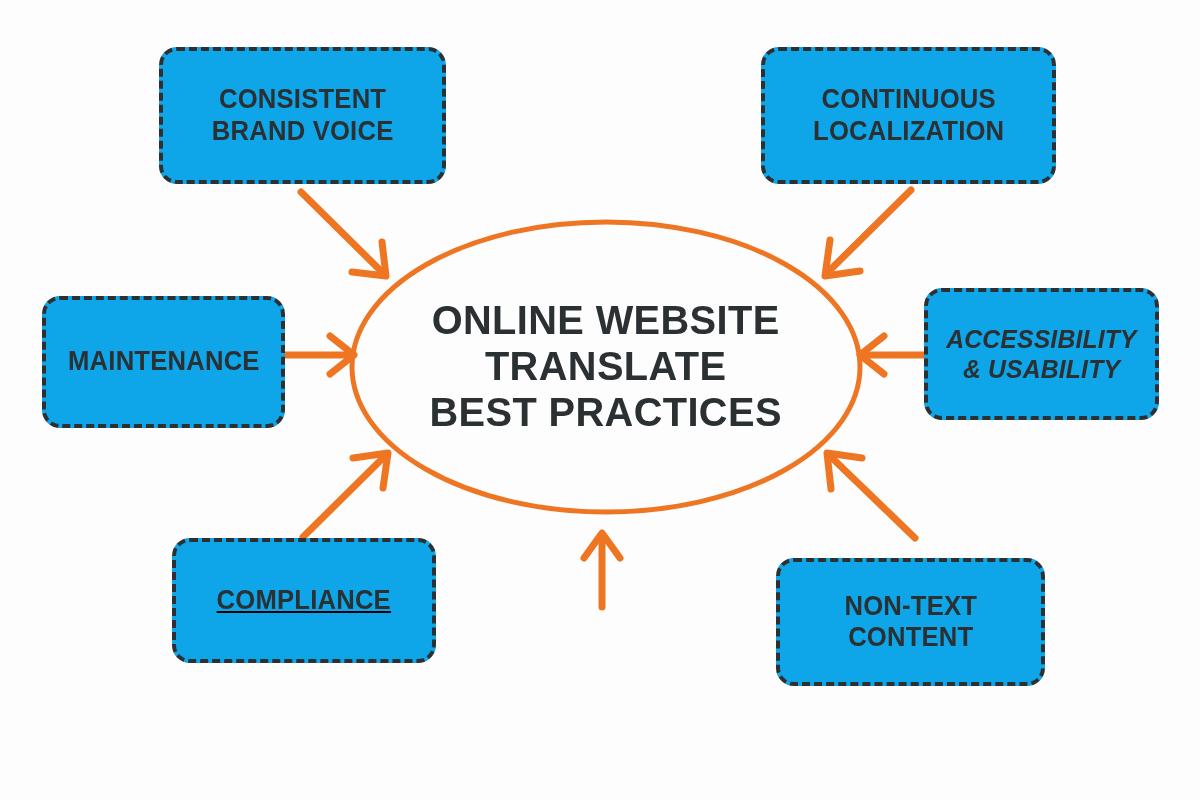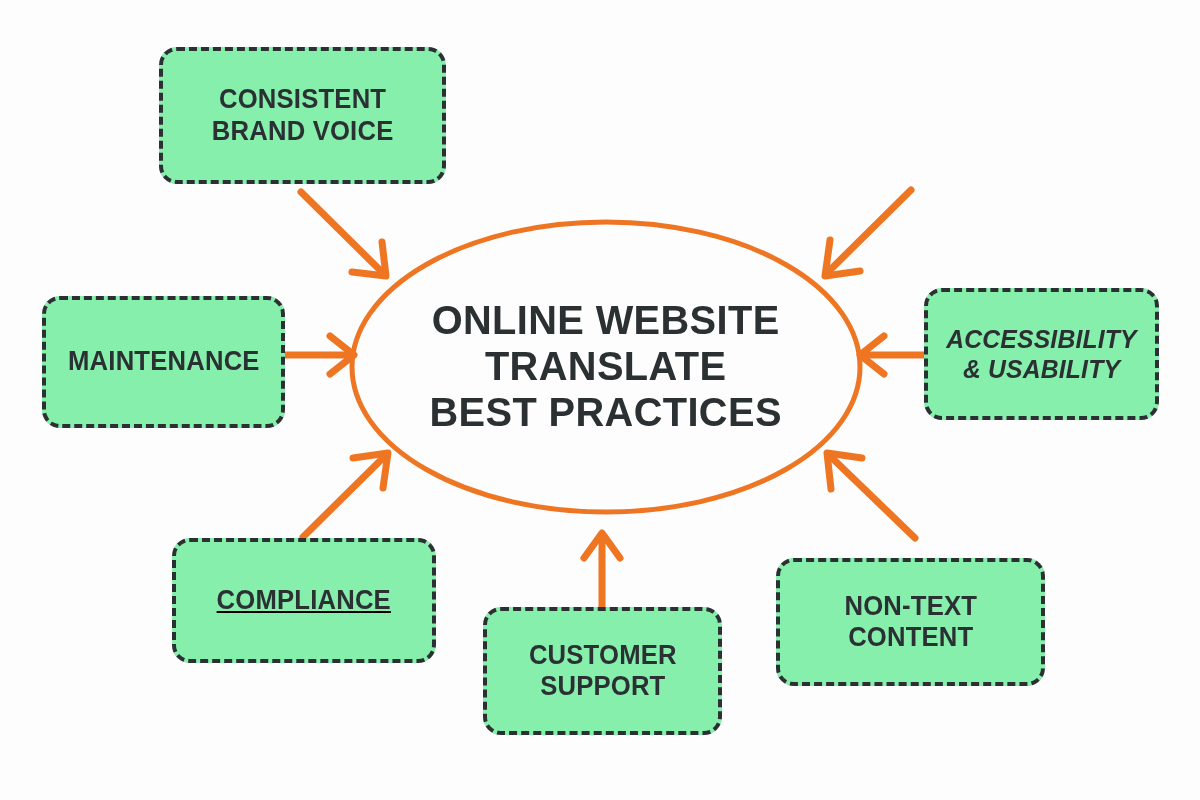--- a/index.html
+++ b/index.html
@@ -53,21 +53,21 @@
   }
 
   
   .node-box {
     position: absolute;
     z-index: 3;
     display: flex;
     align-items: center;
     justify-content: center;
     text-align: center;
-    background: #86efac;
+    background: #0ea5e9;
     border: 4px dashed #2b3033;
     border-radius: 18px;
   }
 
   .node-label {
     color: #2b3033;
     font-weight: 700;
     font-size: 27px;
     line-height: 1.16;
     letter-spacing: 0.2px;
@@ -137,37 +137,37 @@
     <div class="center-label">ONLINE WEBSITE
 TRANSLATE
 BEST PRACTICES</div>
   </div>
 
   <div class="node-box" style="left:159px; top:47px; width:287px; height:137px;">
     <div class="node-label">CONSISTENT
 BRAND VOICE</div>
   </div>
 
+  <div class="node-box" style="left:761px; top:47px; width:295px; height:137px;">
+    <div class="node-label">CONTINUOUS
+LOCALIZATION</div>
+  </div>
 
   <div class="node-box" style="left:42px; top:296px; width:243px; height:132px;">
     <div class="node-label">MAINTENANCE</div>
   </div>
 
   <div class="node-box overflow" style="left:924px; top:288px; width:235px; height:132px;font-style:italic;">
     <div class="node-label wide">ACCESSIBILITY
 &amp; USABILITY</div>
   </div>
 
   <div class="node-box" style="left:172px; top:538px; width:264px; height:125px;text-decoration:underline;">
     <div class="node-label">COMPLIANCE</div>
   </div>
 
-  <div class="node-box" style="left:483px; top:607px; width:239px; height:128px;">
-    <div class="node-label">CUSTOMER
-SUPPORT</div>
-  </div>
 
   <div class="node-box" style="left:776px; top:558px; width:269px; height:128px;align-items:center;">
     <div class="node-label">NON-TEXT
 CONTENT</div>
   </div>
 
 </div>
 
 </body></html>

